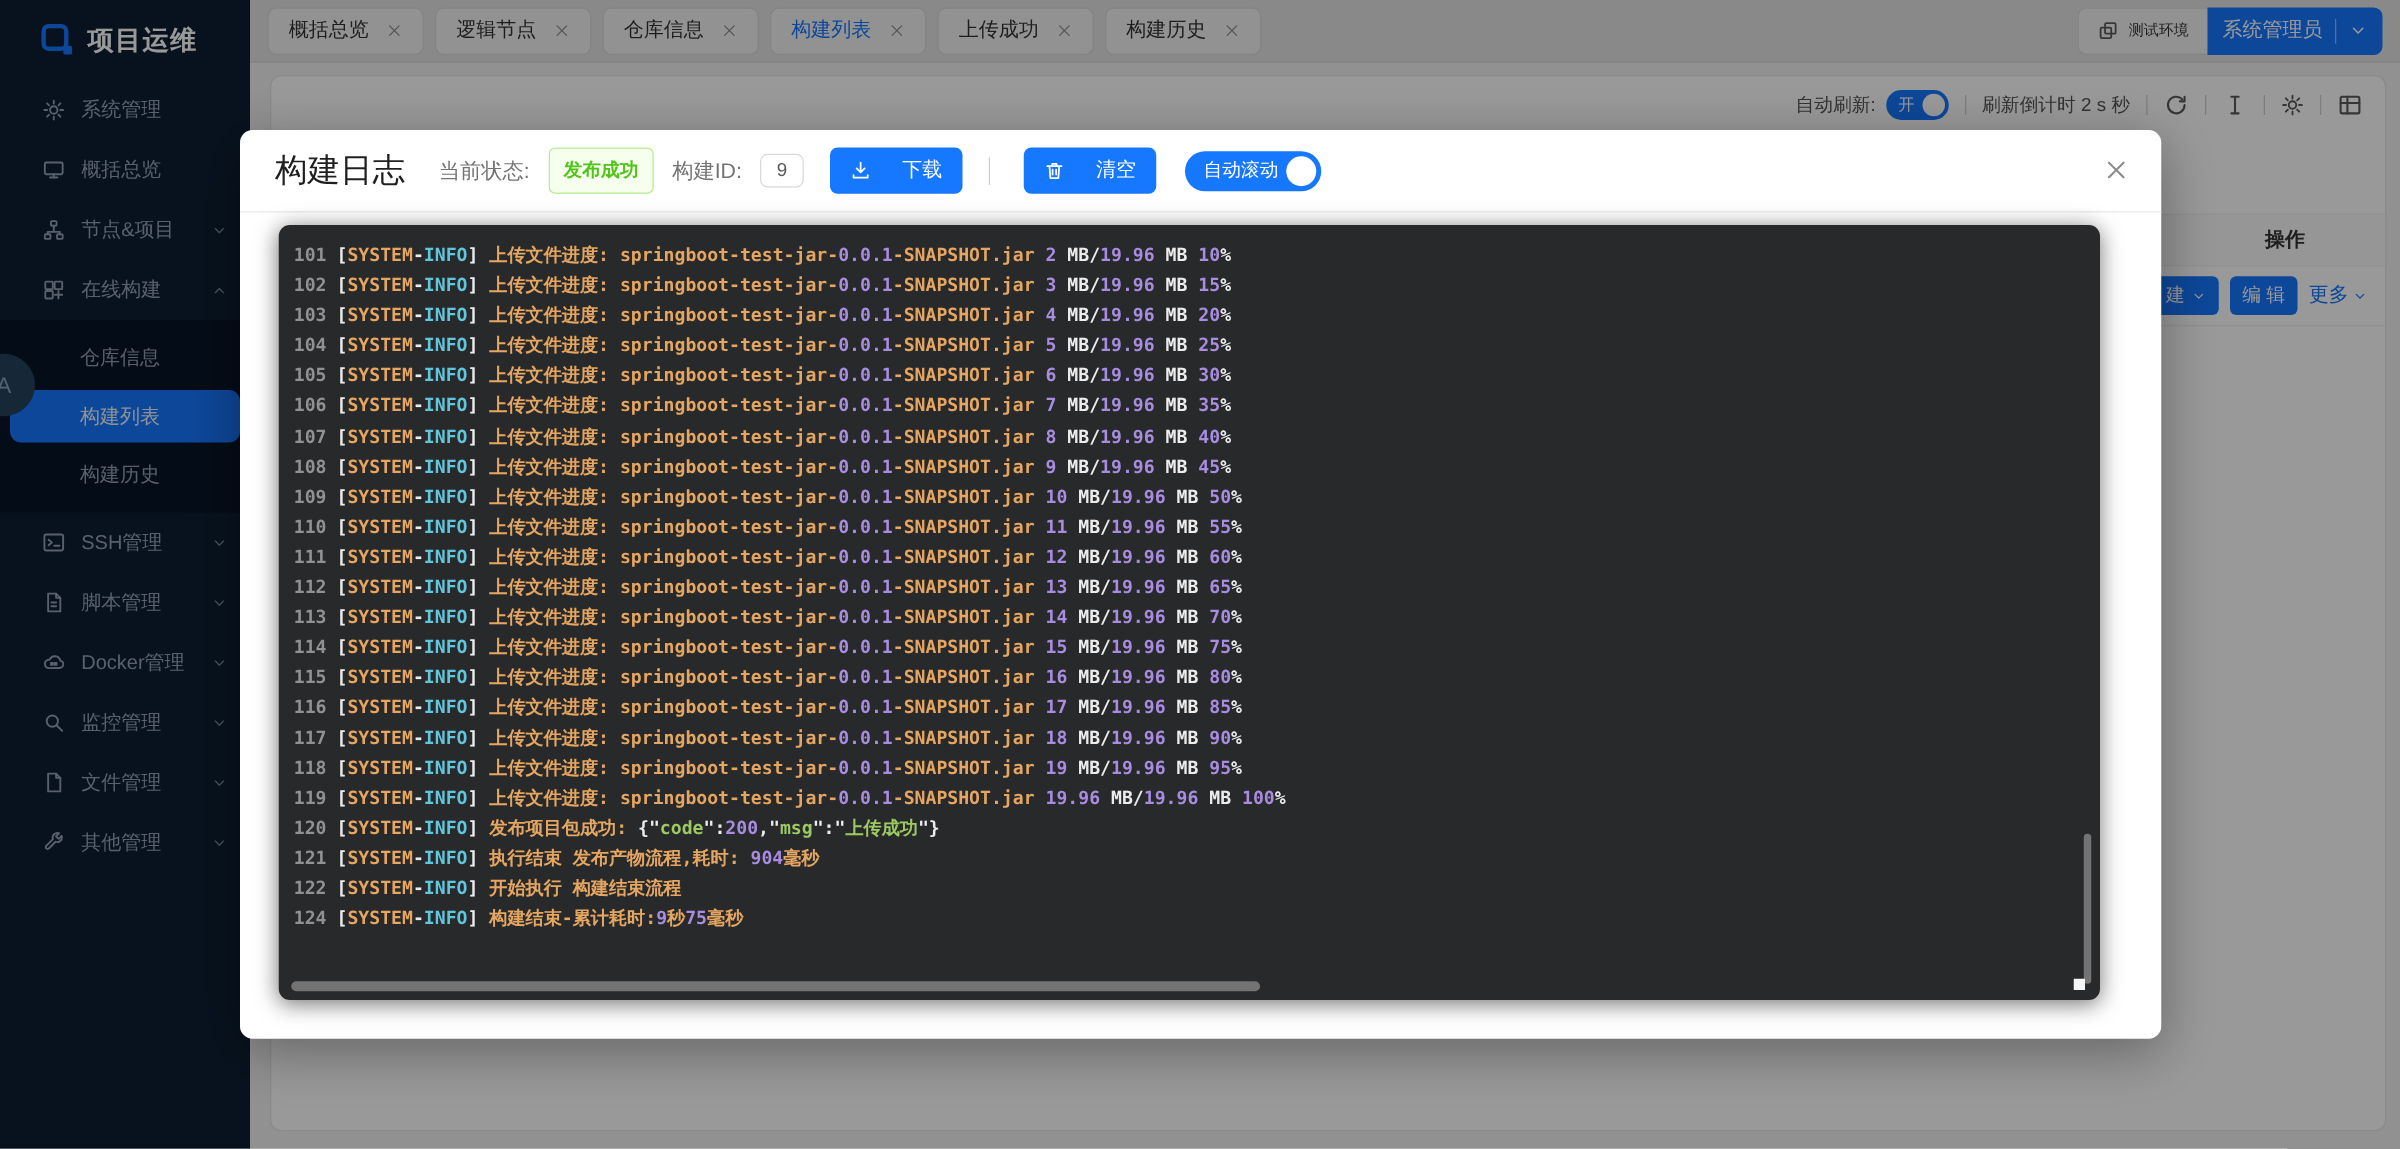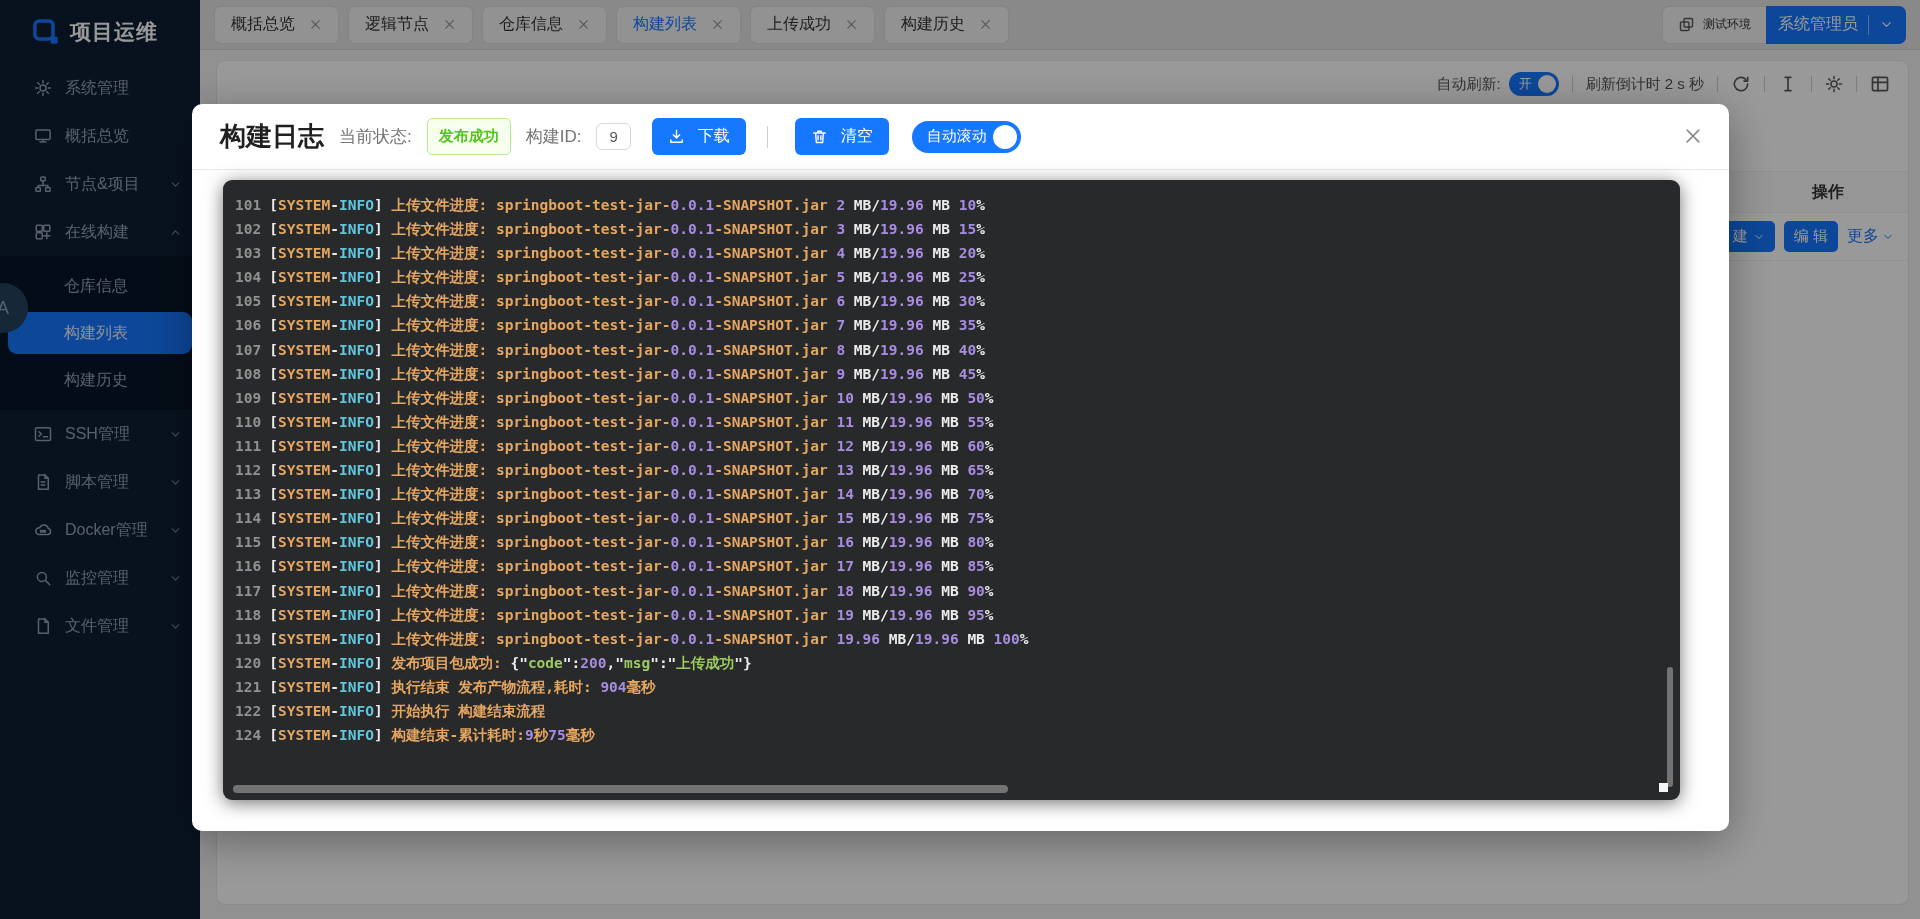--- a/index.html
+++ b/index.html
@@ -69,29 +69,29 @@
     cursor:pointer; }
 
   
   .mask { position:fixed; inset:0; background:rgba(0,0,0,.4); z-index:10; }
 
   
   .modal { position:fixed; left:192px; top:104px; width:1537px; height:727px; background:#fff;
     border-radius:10px; z-index:20; box-shadow:0 10px 45px rgba(0,0,0,.35); }
   .modal-header { height:66px; display:flex; align-items:center; gap:15px; padding:0 28px;
     border-bottom:1px solid #e9e9e9; }
-  .modal-title { font-size:26px; font-weight:700; color:#1f1f1f; margin-right:0; }
+  .modal-title { font-size:26px; font-weight:400; color:#1f1f1f; margin-right:12px; }
   .hdr-label { font-size:17px; color:#737373; }
   .badge-success { color:var(--success); background:var(--success-bg);
     border:1px solid var(--success-border); border-radius:5px; font-size:15px; font-weight:700;
     padding:8px 11px; }
   .id-box { border:1px solid #d9d9d9; border-radius:6px; padding:4px 12px; font-size:15px;
     color:#595959; background:#fff; }
   .btn-blue { background:var(--accent); color:#fff; border:none; border-radius:6px;
-    font-size:16px; padding:8px 16px; display:flex; align-items:center; gap:13px; cursor:pointer;
+    font-size:16px; padding:8px 16px; display:flex; align-items:center; gap:25px; cursor:pointer;
     font-family:inherit; margin-left:6px; }
   .hdr-sep { width:1px; height:22px; background:#cfcfcf; margin:0 6px; }
   .pill-toggle { background:var(--accent); border-radius:16px; height:32px; display:flex;
     align-items:center; color:#fff; font-size:15px; padding:0 34px 0 15px; position:relative;
     cursor:pointer; margin-left:8px; }
   .pill-toggle .knob { position:absolute; right:4px; top:4px; width:24px; height:24px;
     background:#fff; border-radius:50%; }
   .modal-close { position:absolute; right:26px; top:22px; color:#8c8c8c; cursor:pointer; }
 
   
@@ -241,20 +241,33 @@
           </span>
         </div>
         <div class="menu-item">
           <span style="display:inline-flex">
             <svg width="18" height="18" viewBox="0 0 24 24" fill="none" stroke="currentColor" stroke-width="2" stroke-linecap="round" stroke-linejoin="round">
               <path d="M6 2.5h8.5L19 7v14.5H6z"></path>
               <path d="M14.5 2.5V7H19"></path>
             </svg>
           </span>
           <span>文件管理</span>
+          <span class="chev" style="display:inline-flex">
+            <svg width="13" height="13" viewBox="0 0 24 24" fill="none" stroke="currentColor" stroke-width="2" stroke-linecap="round" stroke-linejoin="round">
+              <path d="M6 9l6 6 6-6"></path>
+            </svg>
+          </span>
+        </div>
+        <div class="menu-item">
+          <span style="display:inline-flex">
+            <svg width="18" height="18" viewBox="0 0 24 24" fill="none" stroke="currentColor" stroke-width="2" stroke-linecap="round" stroke-linejoin="round">
+              <path d="M20.7 6.1a5 5 0 0 1-6.8 5.1L7 18.1a2 2 0 1 1-2.8-2.8l6.9-6.9a5 5 0 0 1 6.5-6.3l-3.2 3.2 2.8 2.8 3.2-3.2c.2.4.3.8.3 1.2z"></path>
+            </svg>
+          </span>
+          <span>其他管理</span>
           <span class="chev" style="display:inline-flex">
             <svg width="13" height="13" viewBox="0 0 24 24" fill="none" stroke="currentColor" stroke-width="2" stroke-linecap="round" stroke-linejoin="round">
               <path d="M6 9l6 6 6-6"></path>
             </svg>
           </span>
         </div>
       </nav>
     <div class="float-badge">A</div>
   </aside>
 

